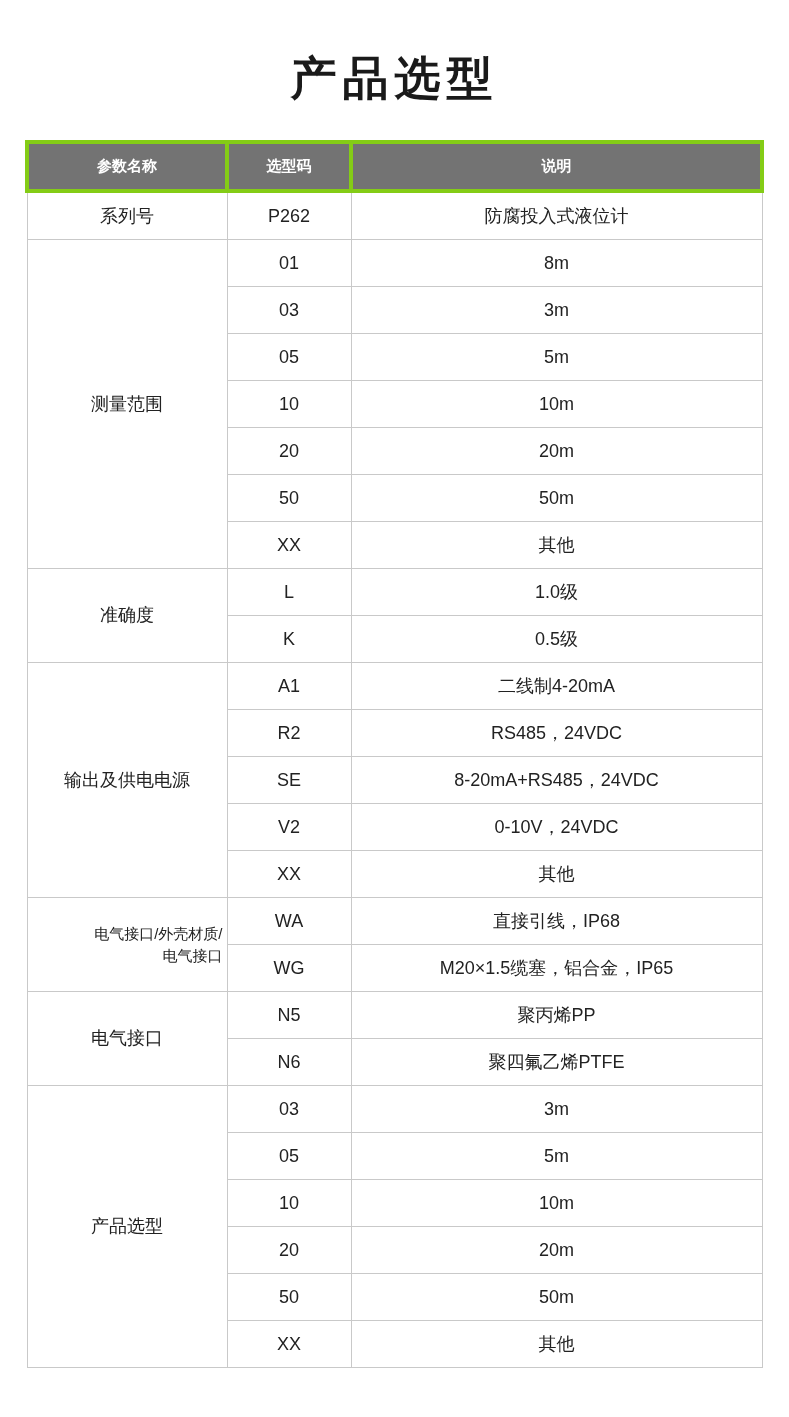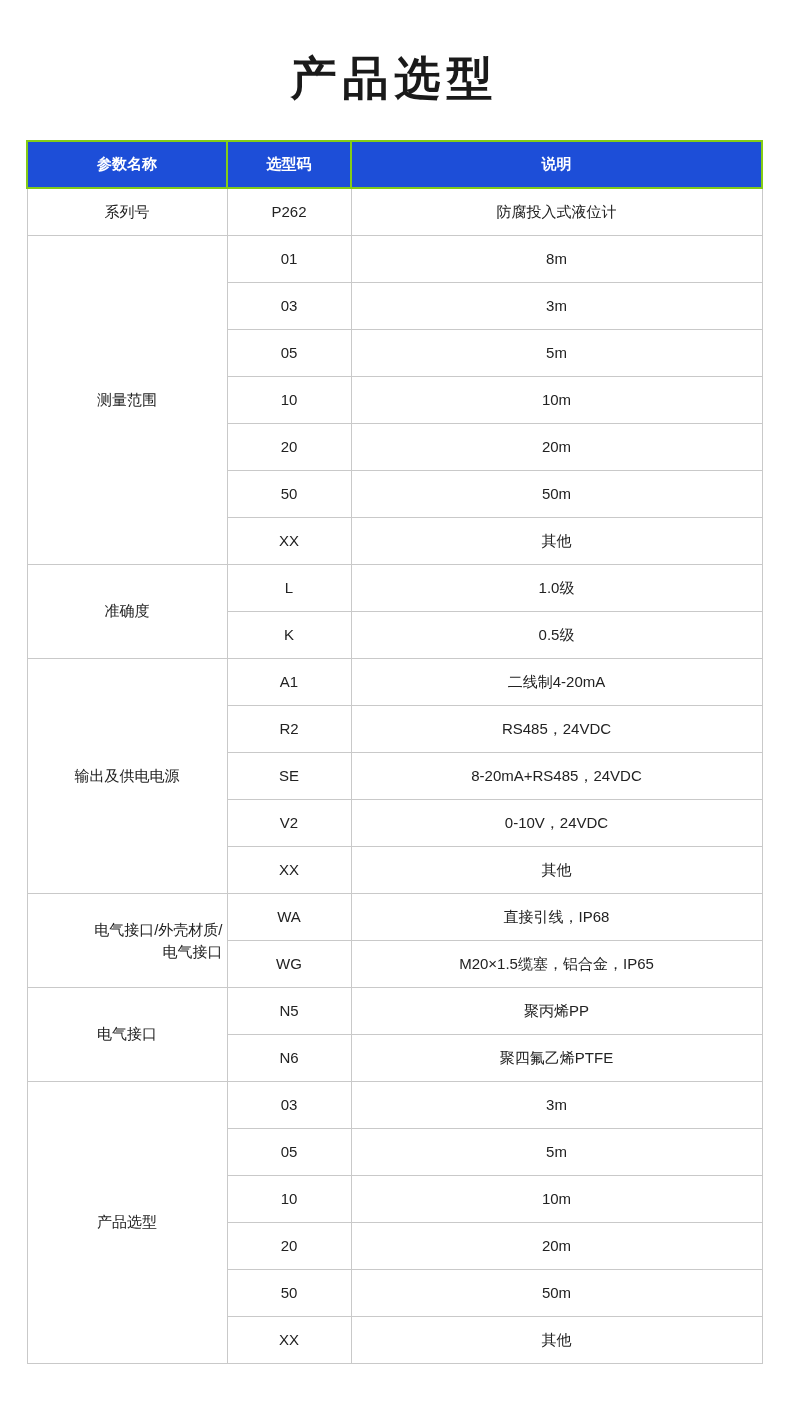--- a/index.html
+++ b/index.html
@@ -35,32 +35,32 @@
   table.spec {
     border-collapse: collapse;
     width: 735px;
     margin: 0 auto;
     table-layout: fixed;
   }
   table.spec td, table.spec th {
     border: 1px solid #c9c9c9;
     text-align: center;
     vertical-align: middle;
-    font-size: 15px;
+    font-size: 18px;
     color: #222222;
     font-weight: normal;
     padding: 0 4px;
     line-height: 1.35;
   }
   table.spec thead th {
-    background: #1d4ed8;
+    background: #737373;
     color: #ffffff;
     font-weight: bold;
     height: 45px;
-    border: 2px solid #84cc16;
+    border: 4px solid #84cc16;
     font-size: 15px;
   }
   col.c1 { width: 200px; }
   col.c2 { width: 124px; }
   col.c3 { width: 411px; }
   tbody td {
     height: 46px;
   }
   td.param {
     font-size: 15.5px;

